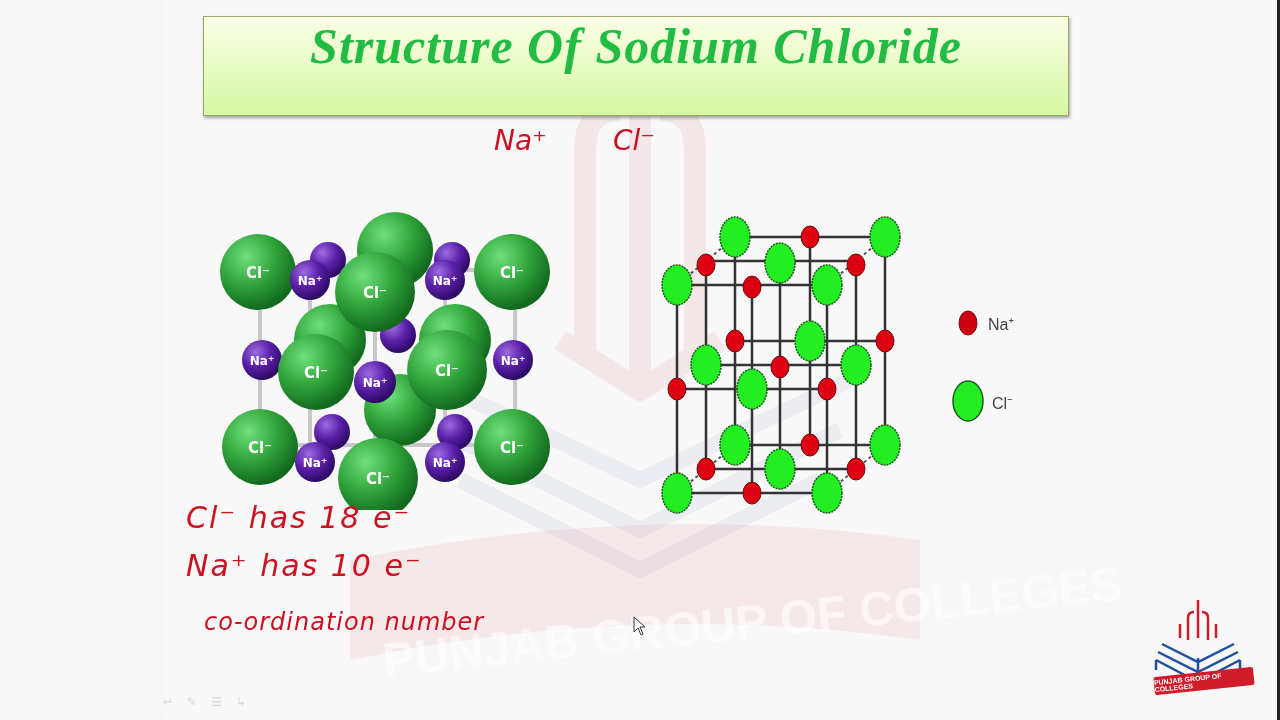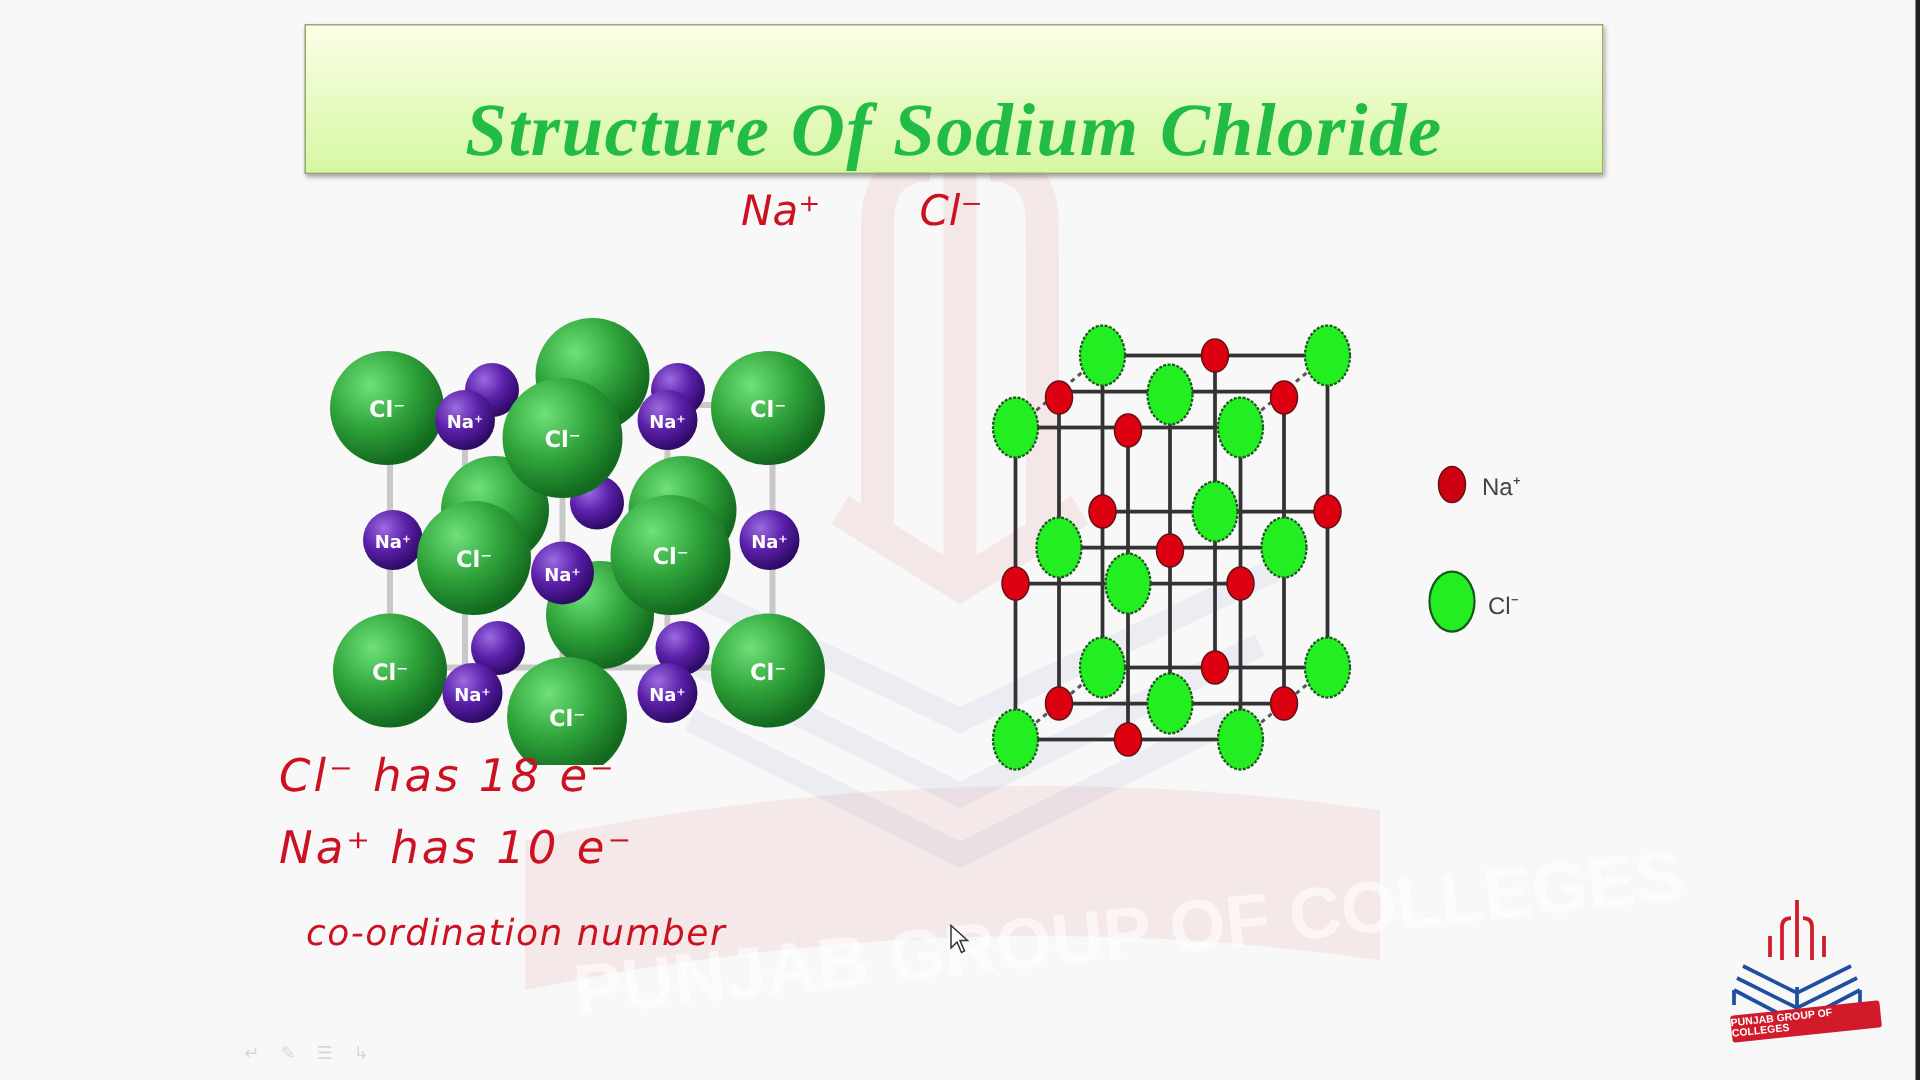--- a/index.html
+++ b/index.html
@@ -2,21 +2,21 @@
 <html><head>
 <meta charset="utf-8">
 <style>
   html, body { margin:0; padding:0; }
   body { width:1280px; height:720px; background:#f6f6f6; position:relative; overflow:hidden; font-family:"Liberation Sans", sans-serif; }
   .slide { position:absolute; left:165px; top:0; width:1110px; height:720px; background:#f8f8f8; }
   .right-edge { position:absolute; right:0; top:0; width:3px; height:720px; background:#222; }
   .watermark { position:absolute; left:0; top:0; width:1280px; height:720px; pointer-events:none; }
   .title-box { position:absolute; left:203px; top:16px; width:866px; height:100px; box-sizing:border-box;
     border:1px solid #9aa86a; background:linear-gradient(#fbffe6, #d6f7a2); box-shadow:1px 2px 3px rgba(0,0,0,0.35);
-    display:flex; align-items:flex-end; justify-content:center; }
+    display:flex; align-items:flex-start; justify-content:center; }
   .title-text { font-family:"Liberation Serif", serif; font-style:italic; font-weight:bold; font-size:50px; color:#22bb44; letter-spacing:1px; }
   .hand { position:absolute; font-family:"DejaVu Sans", sans-serif; color:#cc1122; font-weight:normal; font-style:italic; }
   .model { position:absolute; }
   .legend { position:absolute; }
   .legend-label { position:absolute; font-family:"Liberation Sans", sans-serif; font-size:16px; color:#444; }
   .logo { position:absolute; left:1152px; top:598px; width:92px; height:104px; }
   .logo-banner { position:absolute; left:1154px; top:672px; width:100px; height:18px; background:#d11a2a; border-radius:2px; color:#fff; font-size:7px; font-weight:bold; display:flex; align-items:center; justify-content:center; transform:rotate(-6deg); }
   .toolbar { position:absolute; left:163px; top:695px; display:flex; gap:14px; opacity:0.35; }
   .toolbar span { font-size:12px; color:#999; }
   .cursor { position:absolute; left:633px; top:616px; }

